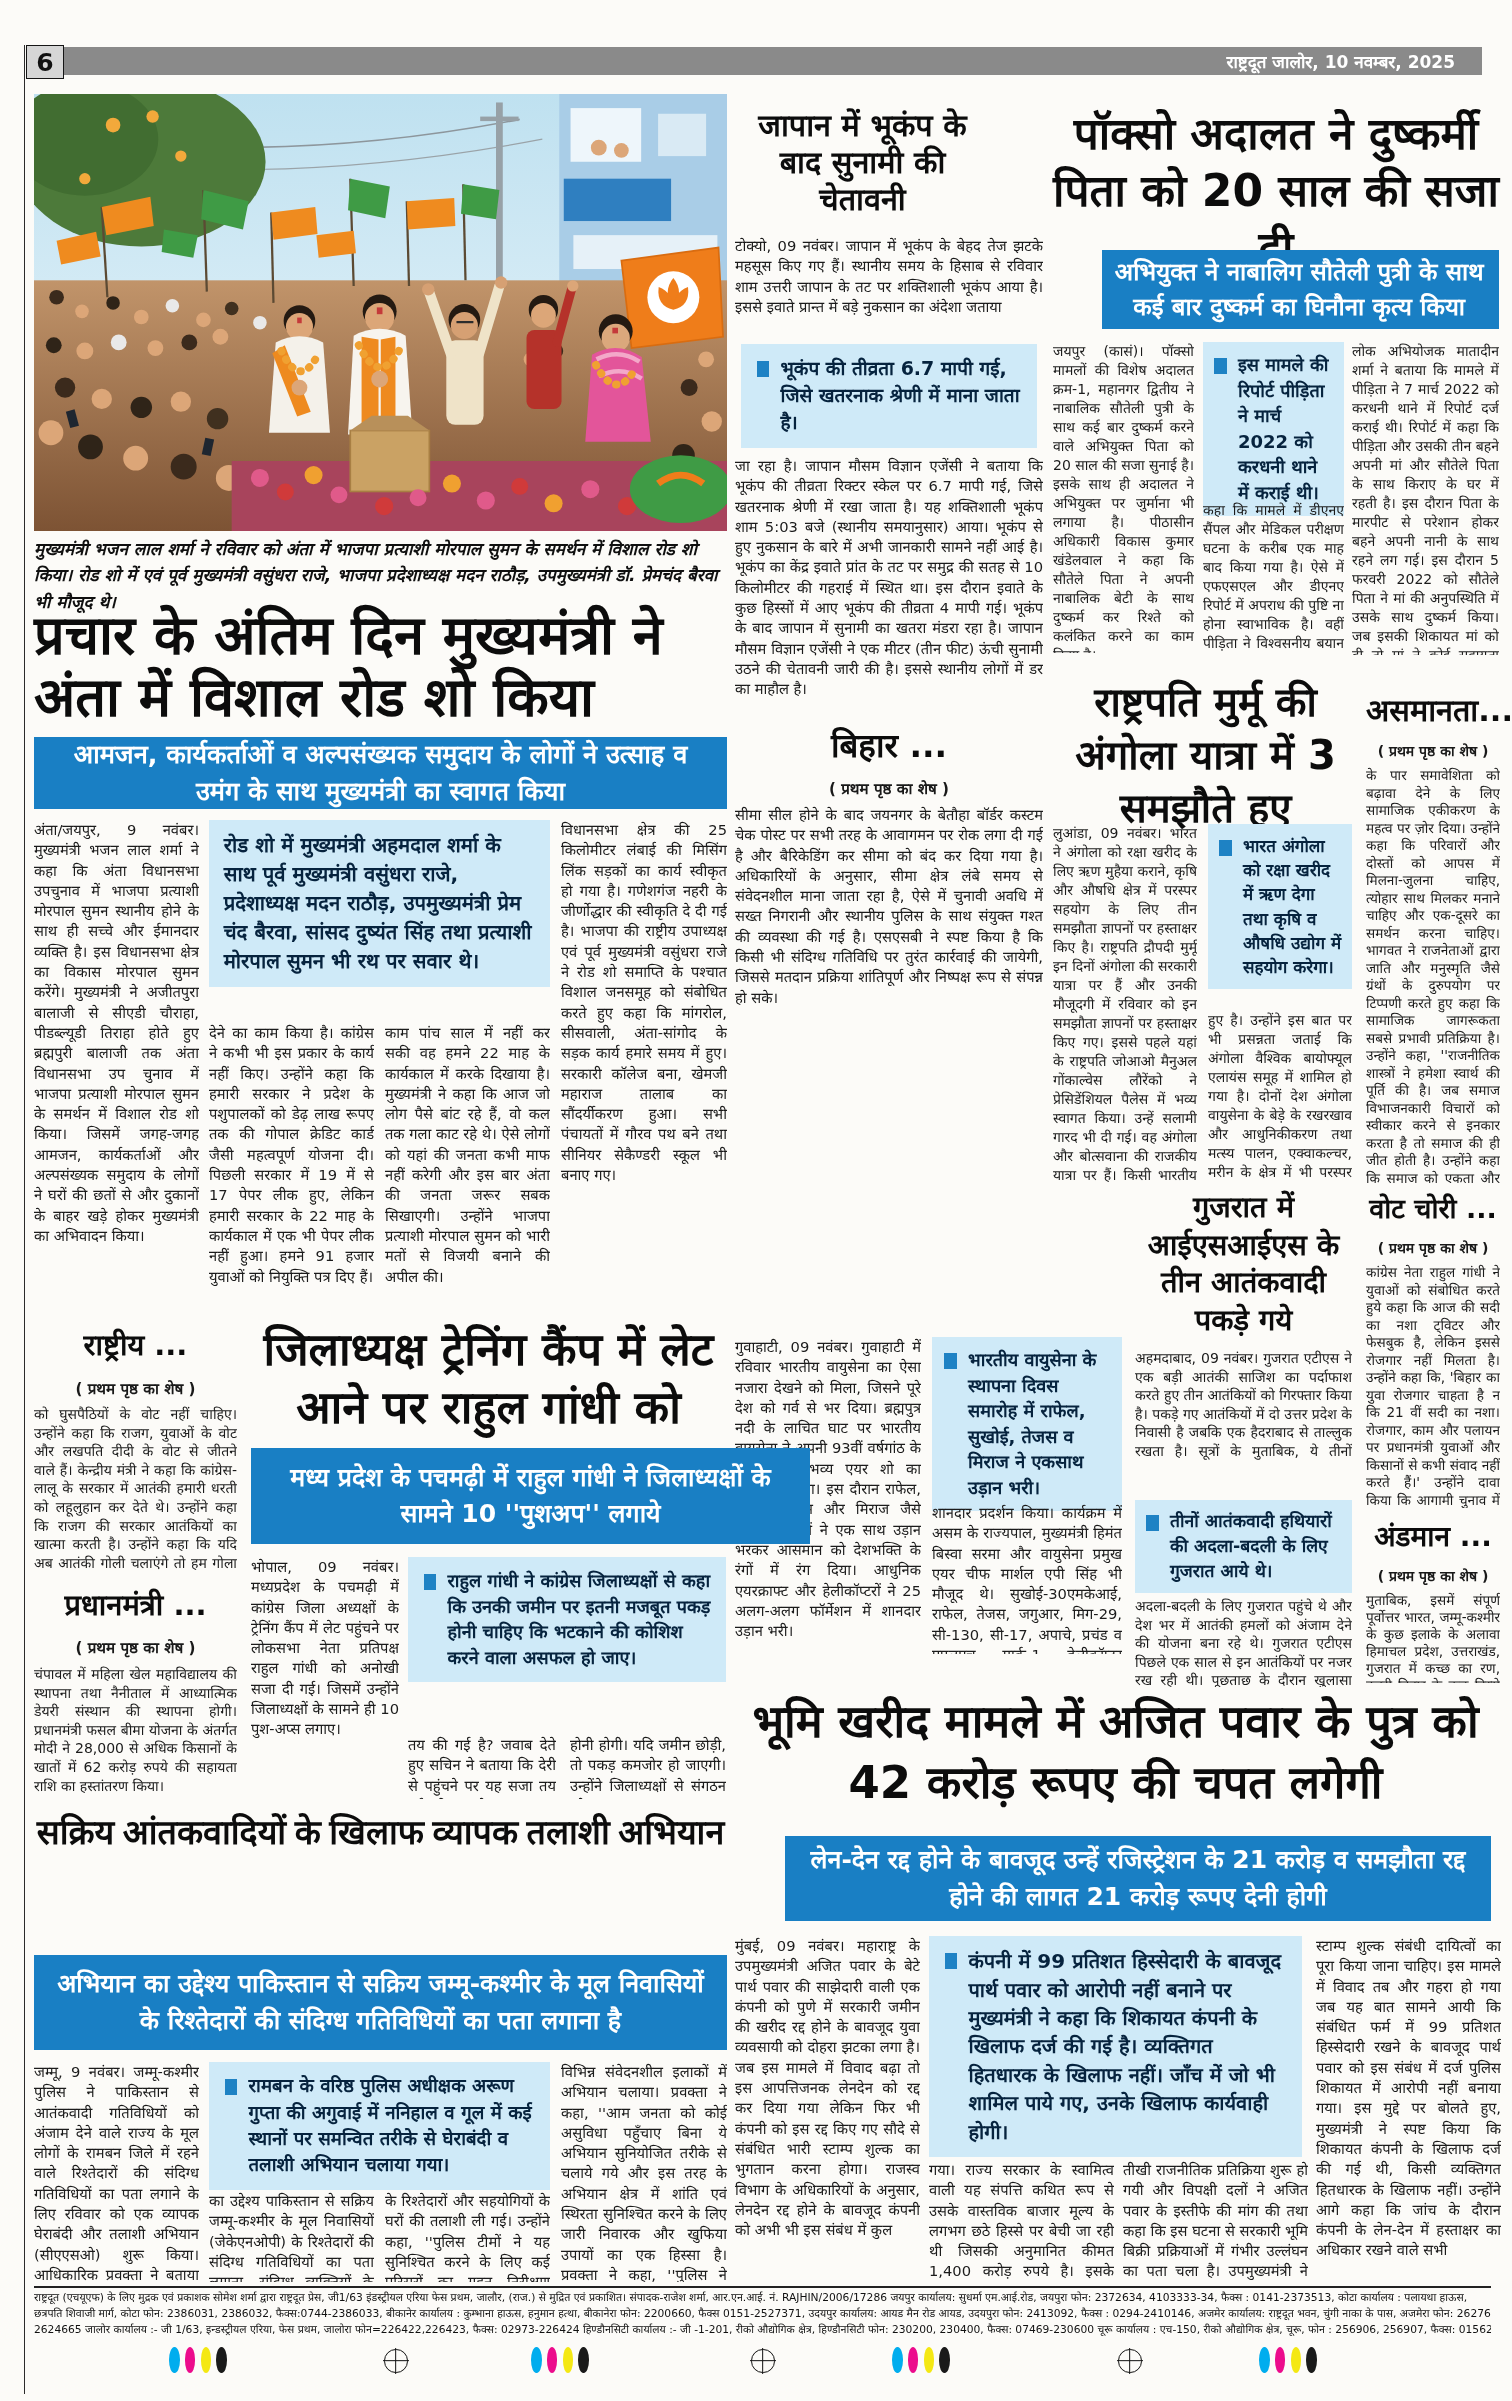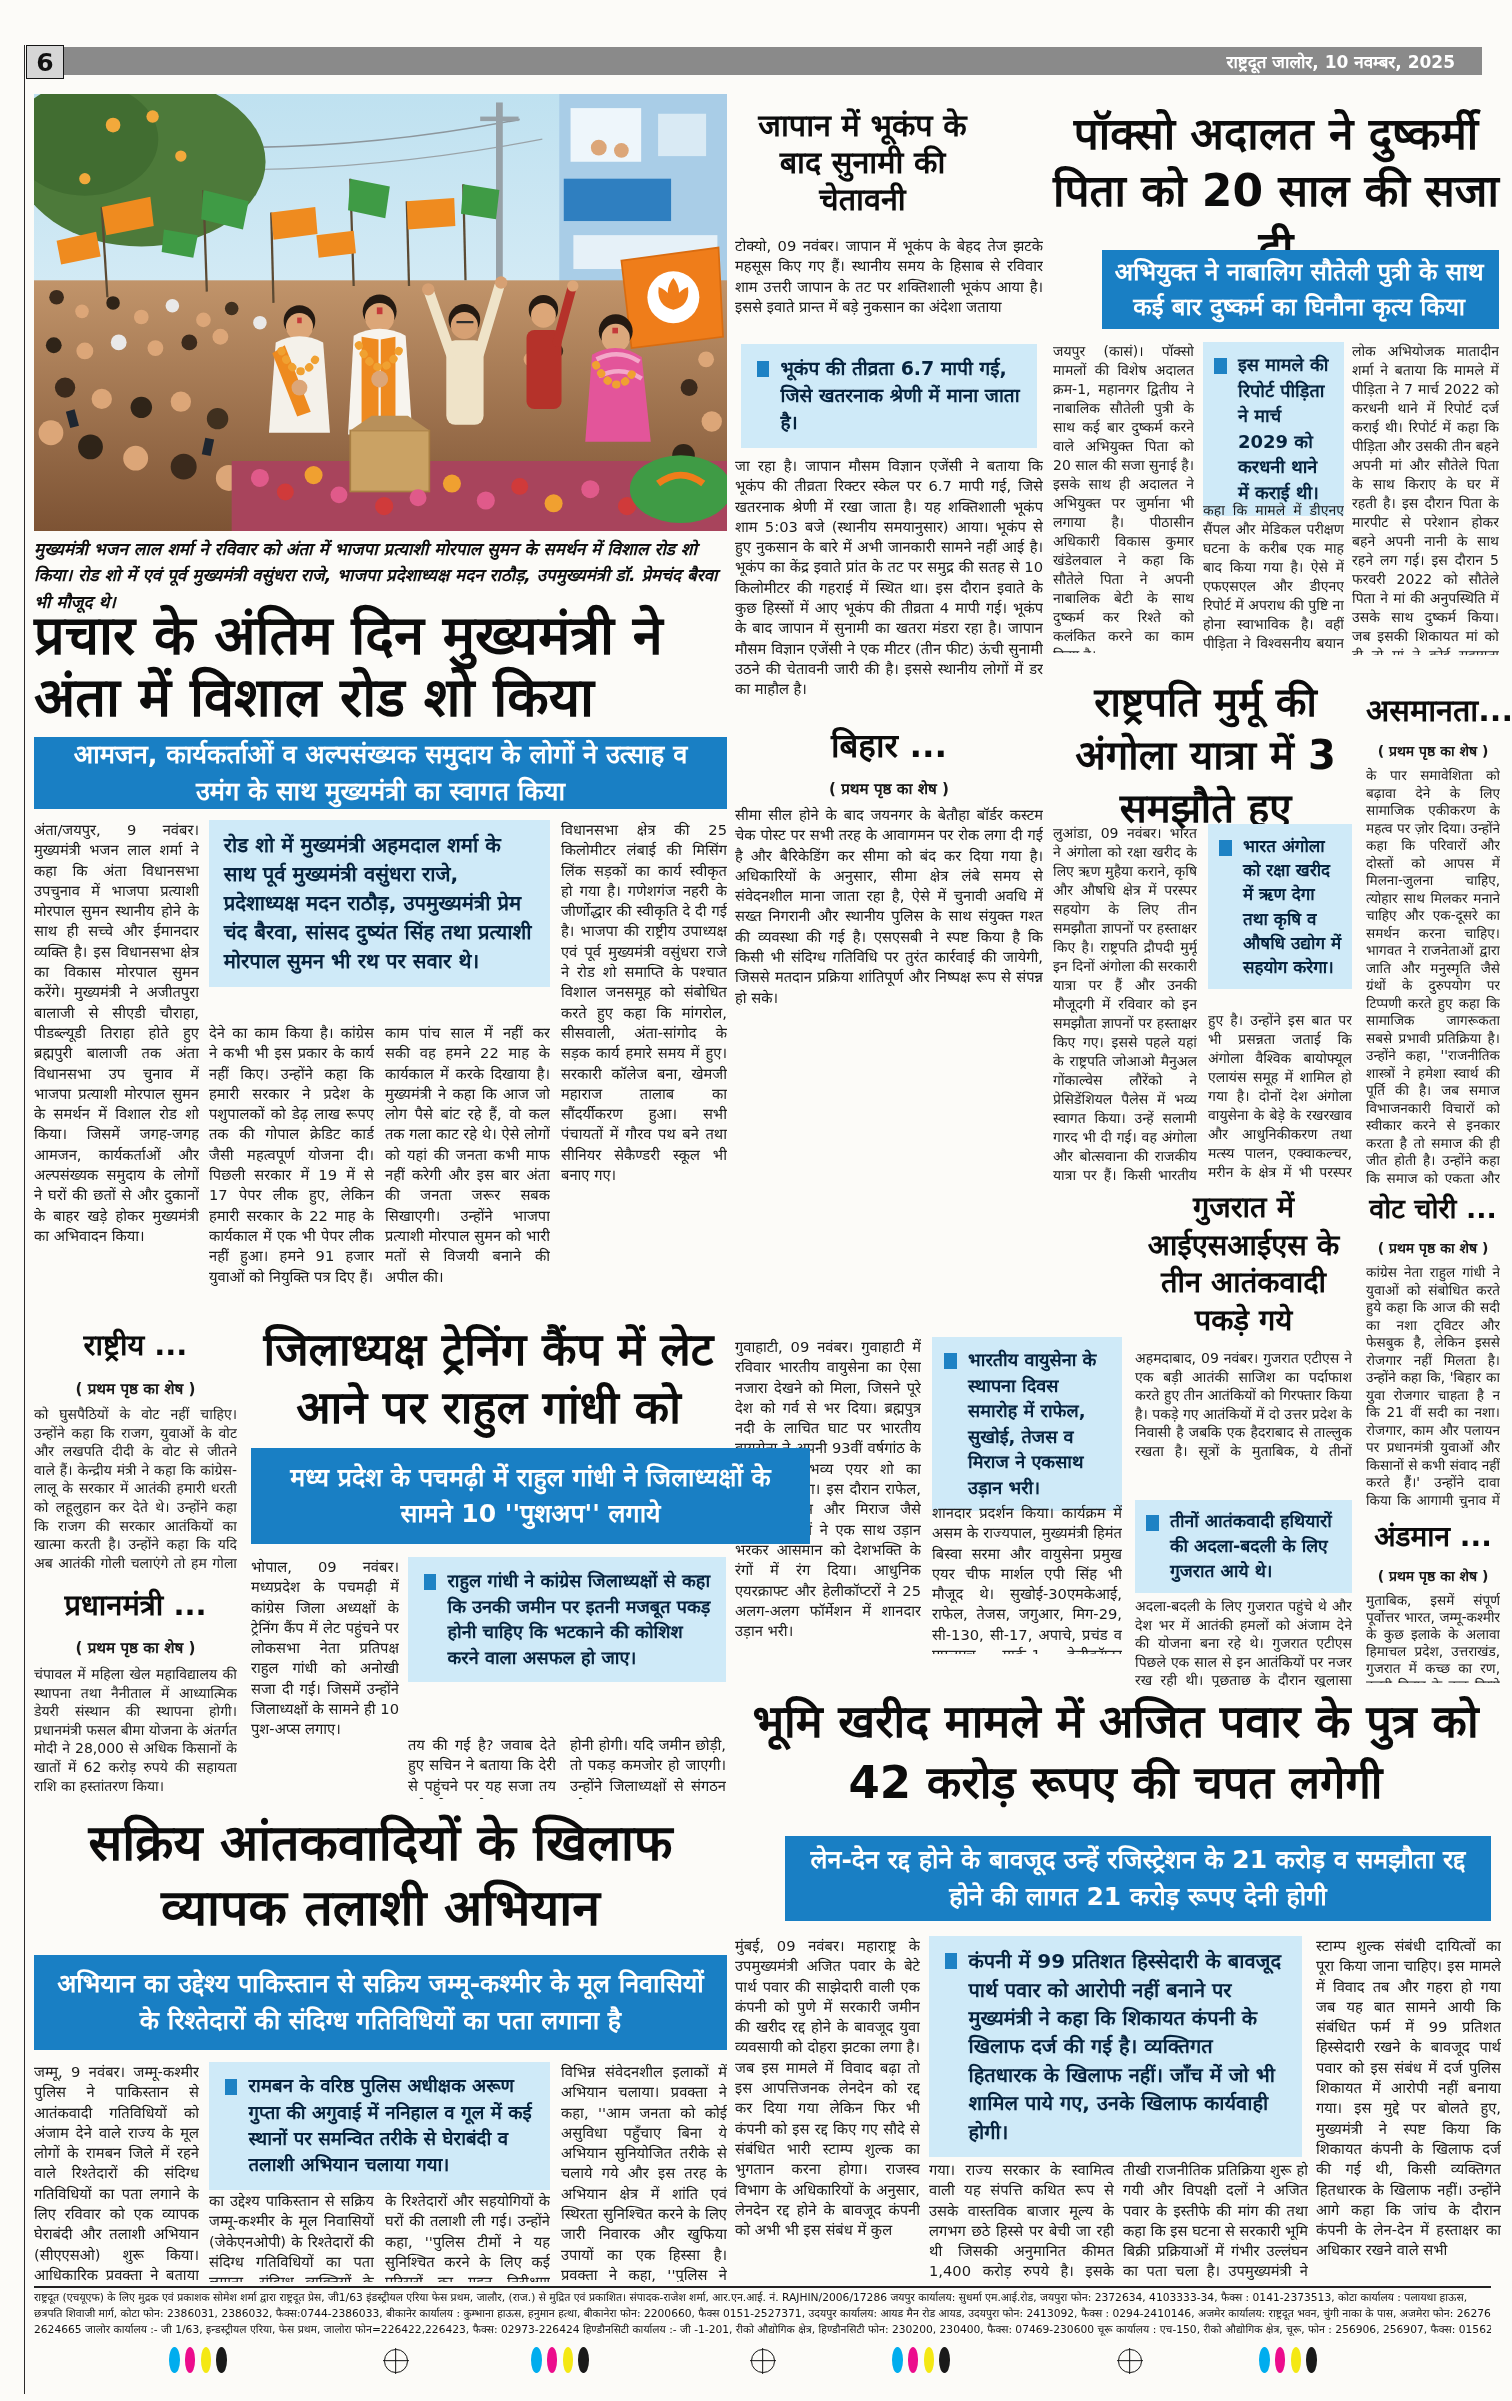--- a/index.html
+++ b/index.html
@@ -222,21 +222,21 @@
 
   <div class="hl c" style="left:735px;top:726px;width:308px;font-size:33px;">बिहार ...</div>
   <div class="note" style="left:735px;top:778px;width:308px;">( प्रथम पृष्ठ का शेष )</div>
   <div class="bcol" style="left:735px;top:805px;width:308px;height:377px;">सीमा सील होने के बाद जयनगर के बेतौहा बॉर्डर कस्टम चेक पोस्ट पर सभी तरह के आवागमन पर रोक लगा दी गई है और बैरिकेडिंग कर सीमा को बंद कर दिया गया है। अधिकारियों के अनुसार, सीमा क्षेत्र लंबे समय से संवेदनशील माना जाता रहा है, ऐसे में चुनावी अवधि में सख्त निगरानी और स्थानीय पुलिस के साथ संयुक्त गश्त की व्यवस्था की गई है। एसएसबी ने स्पष्ट किया है कि किसी भी संदिग्ध गतिविधि पर तुरंत कार्रवाई की जायेगी, जिससे मतदान प्रक्रिया शांतिपूर्ण और निष्पक्ष रूप से संपन्न हो सके।</div>
 
   <div class="hl c" style="left:1053px;top:105px;width:446px;font-size:44px;line-height:1.3;">पॉक्सो अदालत ने दुष्कर्मी पिता को 20 साल की सजा दी</div>
   <div class="banner" style="left:1102px;top:250px;width:397px;height:79px;font-size:24px;padding-left:12px;">अभियुक्त ने नाबालिग सौतेली पुत्री के साथ कई बार दुष्कर्म का घिनौना कृत्य किया</div>
   <div class="bcol" style="left:1053px;top:342px;width:141px;height:311px;font-size:14px;line-height:19px;">जयपुर (कासं)। पॉक्सो मामलों की विशेष अदालत क्रम-1, महानगर द्वितीय ने नाबालिक सौतेली पुत्री के साथ कई बार दुष्कर्म करने वाले अभियुक्त पिता को 20 साल की सजा सुनाई है। इसके साथ ही अदालत ने अभियुक्त पर जुर्माना भी लगाया है। पीठासीन अधिकारी विकास कुमार खंडेलवाल ने कहा कि सौतेले पिता ने अपनी नाबालिक बेटी के साथ दुष्कर्म कर रिश्ते को कलंकित करने का काम किया है।</div>
   <div class="lightbox" style="left:1203px;top:342px;width:141px;font-size:18px;padding:10.2px 10.2px;">
     <span class="sq"></span>
-    <span>इस मामले की रिपोर्ट पीड़िता ने मार्च 2029 को करधनी थाने में कराई थी।</span>
+    <span>इस मामले की रिपोर्ट पीड़िता ने मार्च 2022 को करधनी थाने में कराई थी।</span>
   </div>
   <div class="bcol" style="left:1203px;top:501px;width:141px;height:151px;font-size:14px;line-height:19px;">कहा कि मामले में डीएनए सैंपल और मेडिकल परीक्षण घटना के करीब एक माह बाद किया गया है। ऐसे में एफएसएल और डीएनए रिपोर्ट में अपराध की पुष्टि ना होना स्वाभाविक है। वहीं पीड़िता ने विश्वसनीय बयान दिए है और क्रॉस एग्ज़ामिनेशन में भी पीड़िता ने अपनी बात दोहराई है।</div>
   <div class="bcol" style="left:1352px;top:342px;width:147px;height:313px;font-size:14px;line-height:19px;">लोक अभियोजक मातादीन शर्मा ने बताया कि मामले में पीड़िता ने 7 मार्च 2022 को करधनी थाने में रिपोर्ट दर्ज कराई थी। रिपोर्ट में कहा कि पीड़िता और उसकी तीन बहने अपनी मां और सौतेले पिता के साथ किराए के घर में रहती है। इस दौरान पिता के मारपीट से परेशान होकर बहने अपनी नानी के साथ रहने लग गई। इस दौरान 5 फरवरी 2022 को सौतेले पिता ने मां की अनुपस्थिति में उसके साथ दुष्कर्म किया। जब इसकी शिकायत मां को दी तो मां ने कोई सहायता नहीं की। इसके बाद भी कई बार पिता ने उसके साथ संबंध बनाए।</div>
 
   <div class="hl c" style="left:1053px;top:676px;width:305px;font-size:40px;line-height:1.32;">राष्ट्रपति मुर्मू की अंगोला यात्रा में 3 समझौते हुए</div>
   <div class="bcol" style="left:1053px;top:824px;width:144px;height:359px;font-size:14px;line-height:19px;">लुआंडा, 09 नवंबर। भारत ने अंगोला को रक्षा खरीद के लिए ऋण मुहैया कराने, कृषि और औषधि क्षेत्र में परस्पर सहयोग के लिए तीन समझौता ज्ञापनों पर हस्ताक्षर किए है। राष्ट्रपति द्रौपदी मुर्मू इन दिनों अंगोला की सरकारी यात्रा पर हैं और उनकी मौजूदगी में रविवार को इन समझौता ज्ञापनों पर हस्ताक्षर किए गए। इससे पहले यहां के राष्ट्रपति जोआओ मैनुअल गोंकाल्वेस लौरेंको ने प्रेसिडेंशियल पैलेस में भव्य स्वागत किया। उन्हें सलामी गारद भी दी गई। वह अंगोला और बोत्सवाना की राजकीय यात्रा पर हैं। किसी भारतीय राष्ट्राध्यक्ष की यह पहली राजकीय यात्रा है। इस अवसर पर मुर्मू ने संबोधन में कहा कि भारत...</div>
   <div class="lightbox" style="left:1208px;top:824px;width:144px;font-size:17px;padding:10.2px 10.2px;">
     <span class="sq"></span>
     <span>भारत अंगोला को रक्षा खरीद में ऋण देगा तथा कृषि व औषधि उद्योग में सहयोग करेगा।</span>
   </div>
@@ -279,21 +279,21 @@
   <div class="hl c" style="left:251px;top:1321px;width:475px;font-size:45px;line-height:1.28;">जिलाध्यक्ष ट्रेनिंग कैंप में लेट आने पर राहुल गांधी को सजा</div>
   <div class="banner" style="left:251px;top:1448px;width:559px;height:96px;font-size:25px;">मध्य प्रदेश के पचमढ़ी में राहुल गांधी ने जिलाध्यक्षों के सामने 10 ''पुशअप'' लगाये</div>
   <div class="bcol" style="left:251px;top:1557px;width:148px;height:242px;">भोपाल, 09 नवंबर। मध्यप्रदेश के पचमढ़ी में कांग्रेस जिला अध्यक्षों के ट्रेनिंग कैंप में लेट पहुंचने पर लोकसभा नेता प्रतिपक्ष राहुल गांधी को अनोखी सजा दी गई। जिसमें उन्होंने जिलाध्यक्षों के सामने ही 10 पुश-अप्स लगाए।</div>
   <div class="lightbox" style="left:408px;top:1557px;width:318px;font-size:18px;">
     <span class="sq"></span>
     <span>राहुल गांधी ने कांग्रेस जिलाध्यक्षों से कहा कि उनकी जमीन पर इतनी मजबूत पकड़ होनी चाहिए कि भटकाने की कोशिश करने वाला असफल हो जाए।</span>
   </div>
   <div class="bcol" style="left:408px;top:1735px;width:148px;height:64px;">तय की गई है? जवाब देते हुए सचिन ने बताया कि देरी से पहुंचने पर यह सजा तय हुई थी। इसके बाद राहुल गांधी ने हंसते हुए पुश-अप्स लगाए।</div>
   <div class="bcol" style="left:570px;top:1735px;width:156px;height:64px;">होनी होगी। यदि जमीन छोड़ी, तो पकड़ कमजोर हो जाएगी। उन्होंने जिलाध्यक्षों से संगठन को बूथ स्तर तक मजबूत करने का आह्वान किया।</div>
 
-  <div class="hl c" style="left:34px;top:1811px;width:693px;font-size:50px;line-height:1.3;">सक्रिय आंतकवादियों के खिलाफ व्यापक तलाशी अभियान</div>
+  <div class="hl c" style="left:34px;top:1811px;width:693px;font-size:34px;line-height:1.3;font-family:Liberation Serif, serif;">सक्रिय आंतकवादियों के खिलाफ व्यापक तलाशी अभियान</div>
   <div class="banner" style="left:34px;top:1955px;width:693px;height:95px;font-size:25px;">अभियान का उद्देश्य पाकिस्तान से सक्रिय जम्मू-कश्मीर के मूल निवासियों के रिश्तेदारों की संदिग्ध गतिविधियों का पता लगाना है</div>
   <div class="bcol" style="left:34px;top:2062px;width:165px;height:220px;">जम्मू, 9 नवंबर। जम्मू-कश्मीर पुलिस ने पाकिस्तान से आतंकवादी गतिविधियों को अंजाम देने वाले राज्य के मूल लोगों के रामबन जिले में रहने वाले रिश्तेदारों की संदिग्ध गतिविधियों का पता लगाने के लिए रविवार को एक व्यापक घेराबंदी और तलाशी अभियान (सीएएसओ) शुरू किया। आधिकारिक प्रवक्ता ने बताया कि पुलिस ने रामबन के वरिष्ठ पुलिस अधीक्षक अरुण गुप्ता की अगुवाई में बनिहाल और गूल में कई स्थानों पर समन्वित तरीके से घेराबंदी और तलाशी अभियान चलाया।</div>
   <div class="lightbox" style="left:209px;top:2062px;width:341px;font-size:18.6px;">
     <span class="sq"></span>
     <span>रामबन के वरिष्ठ पुलिस अधीक्षक अरूण गुप्ता की अगुवाई में ननिहाल व गूल में कई स्थानों पर समन्वित तरीके से घेराबंदी व तलाशी अभियान चलाया गया।</span>
   </div>
   <div class="bcol" style="left:209px;top:2191px;width:165px;height:91px;">का उद्देश्य पाकिस्तान से सक्रिय जम्मू-कश्मीर के मूल निवासियों (जेकेएनओपी) के रिश्तेदारों की संदिग्ध गतिविधियों का पता लगाना, संदिग्ध व्यक्तियों के इतिहास की पुष्टि करना और संवेदनशील क्षेत्रों में सुरक्षा कड़ी करना है।</div>
   <div class="bcol" style="left:385px;top:2191px;width:165px;height:91px;">के रिश्तेदारों और सहयोगियों के घरों की तलाशी ली गई। उन्होंने कहा, ''पुलिस टीमों ने यह सुनिश्चित करने के लिए कई परिसरों का गहन निरीक्षण किया कि कोई राष्ट्र-विरोधी या गैरकानूनी गतिविधियाँ तो नहीं चलाई जा रही हैं।''</div>
   <div class="bcol" style="left:561px;top:2062px;width:166px;height:220px;">विभिन्न संवेदनशील इलाकों में अभियान चलाया। प्रवक्ता ने कहा, ''आम जनता को कोई असुविधा पहुँचाए बिना ये अभियान सुनियोजित तरीके से चलाये गये और इस तरह के अभियान क्षेत्र में शांति एवं स्थिरता सुनिश्चित करने के लिए जारी निवारक और खुफिया उपायों का एक हिस्सा है। प्रवक्ता ने कहा, ''पुलिस ने आम जनता से कानून प्रवर्तन एजेंसियों के साथ सहयोग करने और संदिग्ध गतिविधियों के बारे में कोई भी अहम जानकारी साझा करने की अपील की है।</div>
 

